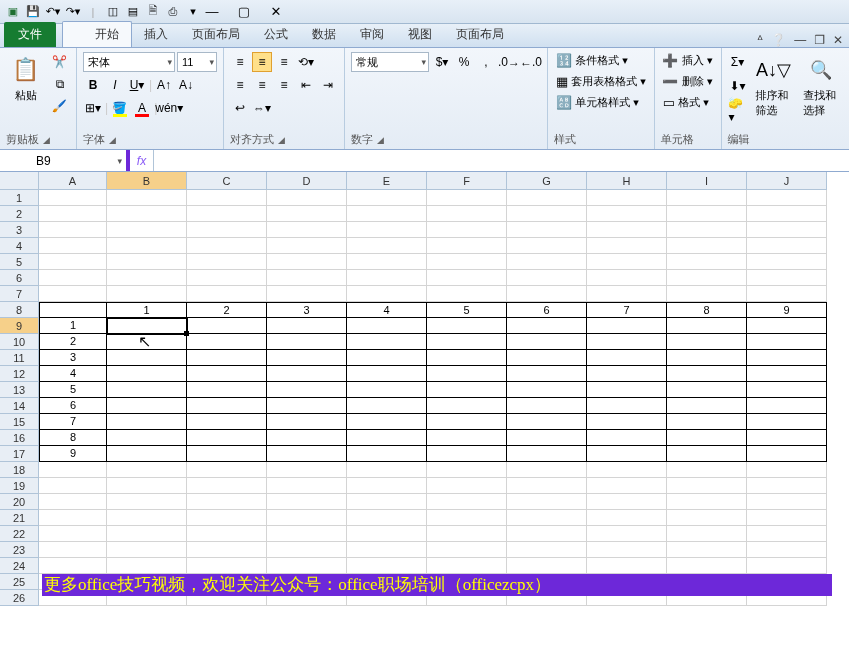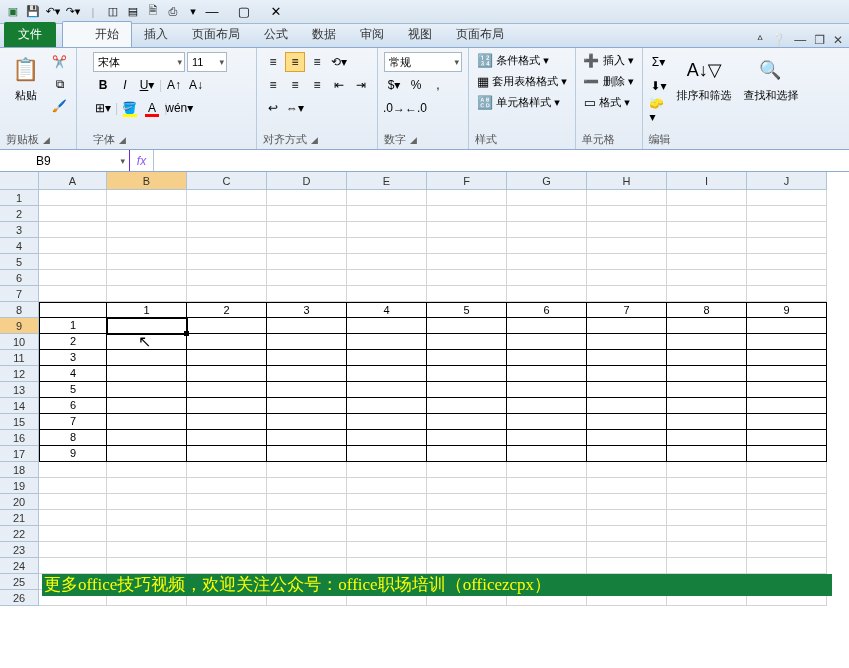--- a/index.html
+++ b/index.html
@@ -33,21 +33,21 @@
 .col { display: flex; flex-direction: column; gap: 2px; }
 .row { display: flex; gap: 2px; align-items: center; }
 .sm { width: 20px; height: 20px; display: inline-flex; align-items: center; justify-content: center; font-size: 12px; border: 1px solid transparent; }
 .combo { border: 1px solid #a8b8c8; background: #fff; height: 20px; padding: 0 14px 0 4px; font-size: 11px; position: relative; display: inline-flex; align-items: center; }
 .combo::after { content: "▾"; position: absolute; right: 2px; font-size: 9px; color: #555; }
 .btn-row-item { white-space: nowrap; font-size: 11px; padding: 1px 2px; display: flex; align-items: center; gap: 3px; }
 .btn-row-item .gi { font-size: 13px; }
 
 
 .formula-bar { height: 22px; border-bottom: 1px solid #8faad0; display: flex; align-items: stretch; }
-.name-box { width: 100px; border-right: 1px solid #6d28d9; display: flex; align-items: center; padding: 0 6px; background: #fff; position: relative; margin-left: 30px; }
+.name-box { width: 100px; border-right: 4px solid #6d28d9; display: flex; align-items: center; padding: 0 6px; background: #fff; position: relative; margin-left: 30px; }
 .name-box::after { content: "▾"; position: absolute; right: 4px; font-size: 9px; color: #555; }
 .fx-btn { width: 24px; display: flex; align-items: center; justify-content: center; border-right: 1px solid #b0c4d8; font-style: italic; font-size: 12px; color: #8b5cf6; }
 .fx-input { flex: 1; padding: 0 4px; background: #fff; }
 
 
 .sheet { position: relative; width: 849px; }
 .corner { position: absolute; left: 0; top: 0; width: 39px; height: 18px; background: #e8eef5; border-right: 1px solid #b0c4d8; border-bottom: 1px solid #b0c4d8; }
 .col-headers { position: absolute; left: 39px; top: 0; height: 18px; display: flex; }
 .ch { width: 80px; height: 18px; background: #e8eef5; border-right: 1px solid #b0c4d8; border-bottom: 1px solid #b0c4d8; text-align: center; font-size: 11px; line-height: 18px; color: #333; }
 .ch.sel { background: #f6d08a; }
@@ -60,21 +60,21 @@
 .cell { width: 80px; height: 16px; border-right: 1px solid #d4d4d4; border-bottom: 1px solid #d4d4d4; font-size: 11px; text-align: center; line-height: 15px; position: relative; }
 .crow .cell:first-child { width: 68px; }
 .cell.hb { border-right: 1px solid #000; border-bottom: 1px solid #000; }
 .cell.ht { border-top: 1px solid #000; }
 .cell.hl { border-left: 1px solid #000; }
 .sel-cell { outline: 2px solid #000; outline-offset: -1px; }
 .sel-cell::after { content: ""; position: absolute; right: -3px; bottom: -3px; width: 5px; height: 5px; background: #000; }
 .cursor { position: absolute; left: 138px; top: 160px; font-size: 16px; pointer-events: none; }
 
 
-.banner { position: absolute; left: 42px; width: 790px; height: 22px; background: #15803d; color: #ff0; font-family: SimSun, serif; font-size: 17px; line-height: 22px; padding-left: 2px; white-space: nowrap; overflow: hidden; }
+.banner { position: absolute; left: 42px; width: 790px; height: 22px; background: #6d28d9; color: #ff0; font-family: SimSun, serif; font-size: 17px; line-height: 22px; padding-left: 2px; white-space: nowrap; overflow: hidden; }
 </style>
 </head>
 <body>
 
 <div class="title-bar">
   <div class="qat">
     <span style="color:#1e7031;">▣</span>
     <span style="color:#2a5db0;">💾</span>
     <span>↶▾</span>
     <span>↷▾</span>
@@ -121,21 +121,21 @@
       </div>
       <div class="col">
         <span class="sm">✂️</span>
         <span class="sm">⧉</span>
         <span class="sm">🖌️</span>
       </div>
     </div>
     <div class="group-label"><span>剪贴板</span><span class="dlg">◢</span></div>
   </div>
 
-  <div class="group" style="width:170px;margin-left:10px;">
+  <div class="group" style="width:170px;">
     <div class="group-body" style="flex-direction:column; gap:3px;">
       <div class="row">
         <span class="combo" style="width:92px;">宋体</span>
         <span class="combo" style="width:40px;">11</span>
       </div>
       <div class="row">
         <span class="sm">
             <b>B</b>
           </span>
         <span class="sm">
@@ -175,21 +175,21 @@
       </div>
       <div class="row">
         <span class="sm">↩</span>
         <span class="sm">⇔▾</span>
       </div>
     </div>
     <div class="group-label"><span>对齐方式</span><span class="dlg">◢</span></div>
   </div>
 
   <div class="group">
-    <div class="group-body" style="flex-direction:column; gap:3px;">
+    <div class="group-body" style="flex-direction:row; gap:3px;">
       <span class="combo" style="width:78px;">常规</span>
       <div class="row">
         <span class="sm">$▾</span>
         <span class="sm">%</span>
         <span class="sm">,</span>
       </div>
       <div class="row">
         <span class="sm">.0→</span>
         <span class="sm">←.0</span>
       </div>

